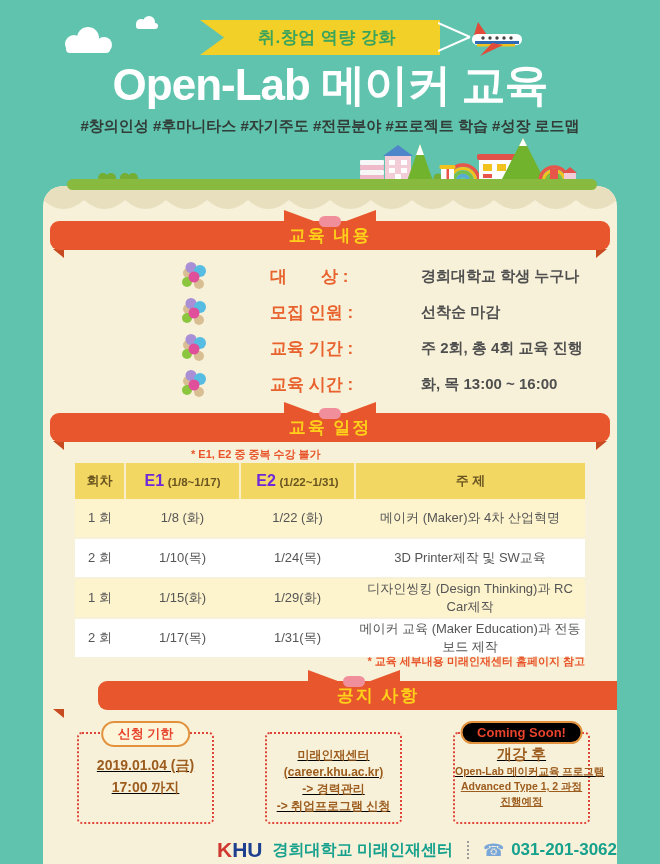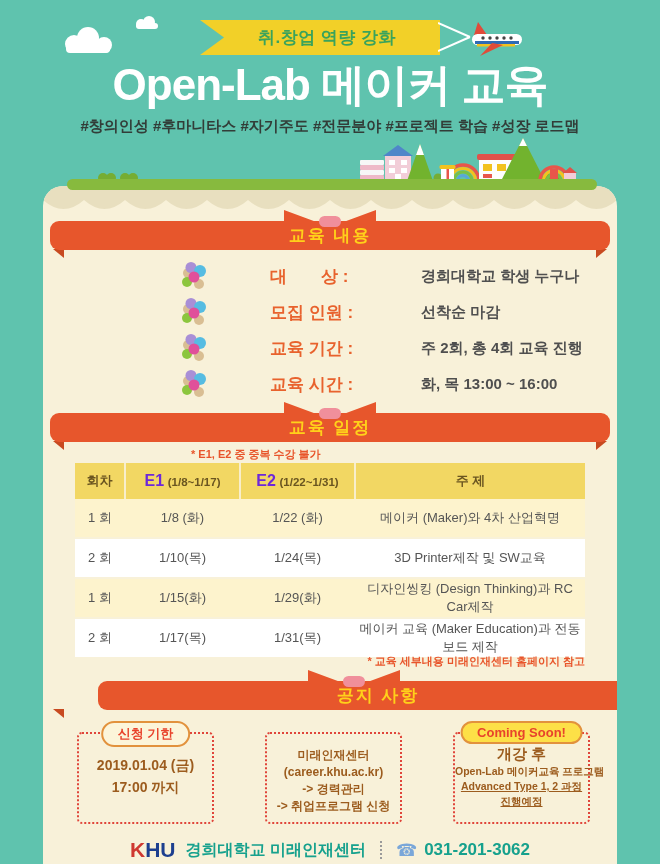--- a/index.html
+++ b/index.html
@@ -49,35 +49,35 @@
             border-left:2px solid #f8eecb;}
   .sched th:first-child{border-left:none;}
   .sched .ebig{font-size:16px;font-weight:800;color:#6d28d9;}
   .sched .erange{font-size:11.5px;color:#6a5520;font-weight:bold;}
   .sched td{height:36px;text-align:center;font-size:13px;color:#555555;border-bottom:2px solid #f8f1d9;}
   .sched tr.alt td{background:#fdf3cd;}
   .sched tr.plain td{background:#ffffff;}
   .note-bottom{position:absolute;right:32px;top:468px;color:#e8552b;font-size:11px;font-weight:bold;}
   
   .nbox{position:absolute;top:546px;width:133px;height:88px;border:2px dotted #e0453a;border-radius:5px;
-        text-align:center;}
+        text-align:center;text-decoration:underline;}
   .nbox.b1{left:34px;} .nbox.b2{left:222px;} .nbox.b3{left:410px;}
   .ntag{position:absolute;top:-13px;left:50%;transform:translateX(-50%);white-space:nowrap;
         background:#fcf5da;border:2px solid #e2923d;border-radius:14px;padding:2px 15px;
         color:#e8432c;font-size:13px;font-weight:bold;}
-  .ntag.coming{background:#fde047;}
+  .ntag.coming{background:#000000;}
   .nline{color:#9c5c1e;font-weight:bold;}
   .b1 .nline{font-size:14px;line-height:22px;} .b1 .pad{height:20px;}
   .b2 .nline{font-size:12px;line-height:17px;white-space:nowrap;} .b2 .pad{height:13px;}
   .b3 .l1{font-size:15px;line-height:20px;} .b3 .pad{height:10px;}
   .b3 .ln{font-size:10.5px;line-height:15px;white-space:nowrap;text-align:center;}
   .b3 .ul{text-decoration:underline;}
   
   .footer{position:absolute;left:0;top:652px;width:100%;display:flex;align-items:center;
-          justify-content:center;}
+          justify-content:flex-end;}
   .khu{font-size:21px;font-weight:800;margin-right:10px;}
   .khu .k{color:#cf3830;} .khu .hu{color:#1d3f8f;}
   .org{color:#16a18d;font-size:16px;font-weight:bold;}
   .vdots{height:18px;border-left:2px dotted #9a9a9a;margin:0 14px;}
   .phone-icon{color:#7aa7d9;font-size:17px;margin-right:7px;}
   .phone{color:#16a18d;font-size:17px;font-weight:bold;}
 </style>
 </head>
 <body>
 

